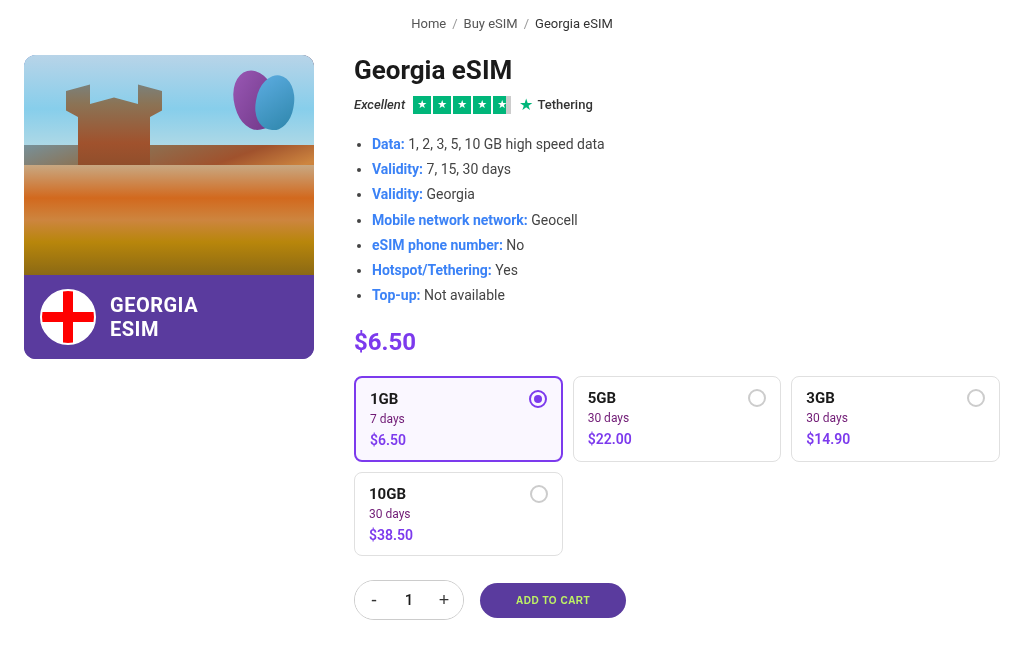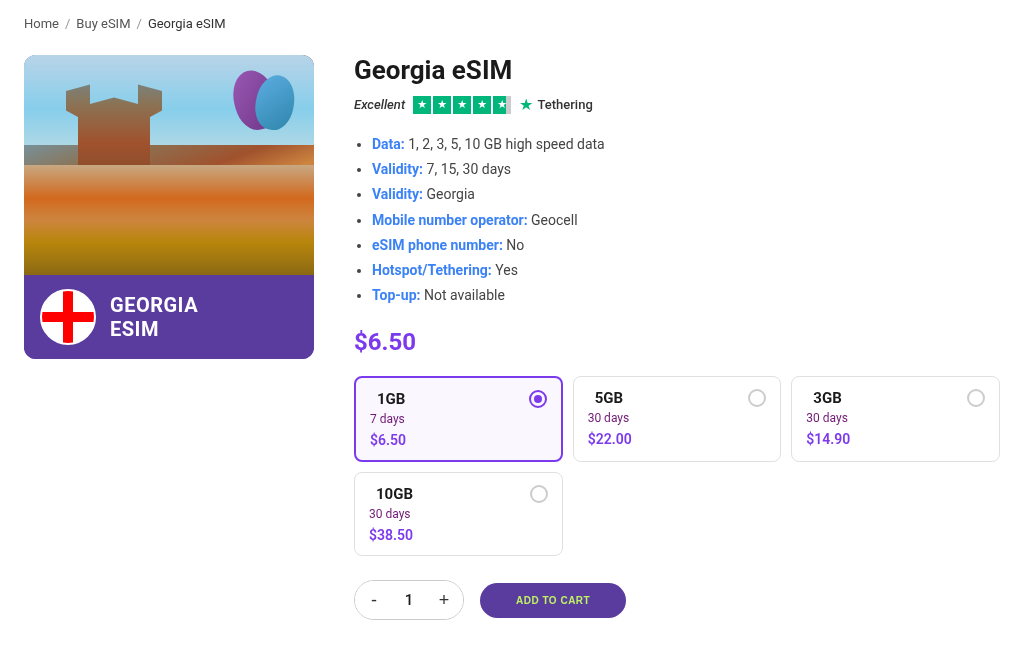--- a/index.html
+++ b/index.html
@@ -14,20 +14,21 @@
       margin: 0 auto;
       padding: 16px 24px;
     }
     .breadcrumb {
       display: flex;
       align-items: center;
       gap: 6px;
       font-size: 13px;
       color: #555;
       margin-bottom: 24px;
+      justify-content: center;
     }
     .breadcrumb a {
       color: #555;
       text-decoration: none;
     }
     .breadcrumb-sep { color: #999; }
     .breadcrumb-current { color: #333; }
 
     .product-layout {
       display: flex;
@@ -241,21 +242,20 @@
       transition: border-color 0.15s;
     }
     .plan-card.selected {
       border: 2px solid #7c3aed;
       background: #faf7ff;
     }
     .plan-card-header {
       display: flex;
       justify-content: space-between;
       align-items: flex-end;
-      margin-left: 7px;
     }
     .plan-data {
       font-size: 15px;
       font-weight: 700;
       color: #1a1a1a;
     }
     .plan-radio {
       width: 18px;
       height: 18px;
       border-radius: 50%;
@@ -384,21 +384,21 @@
         <div class="trustpilot-logo">
           <span class="trustpilot-star-icon">★</span>
           <span>Tethering</span>
         </div>
       </div>
 
       <ul class="features-list">
         <li><strong>Data:</strong> 1, 2, 3, 5, 10 GB high speed data</li>
         <li><strong>Validity:</strong> 7, 15, 30 days</li>
         <li><strong>Validity:</strong> Georgia</li>
-        <li><strong>Mobile number operator:</strong> Geocell</li>
+        <li><strong>Mobile network network:</strong> Geocell</li>
         <li><strong>eSIM phone number:</strong> No</li>
         <li><strong>Hotspot/Tethering:</strong> Yes</li>
         <li><strong>Top-up:</strong> Not available</li>
       </ul>
 
       <div class="price-display">$6.50</div>
 
       <div class="plan-grid">
 
         <div class="plan-card selected">

